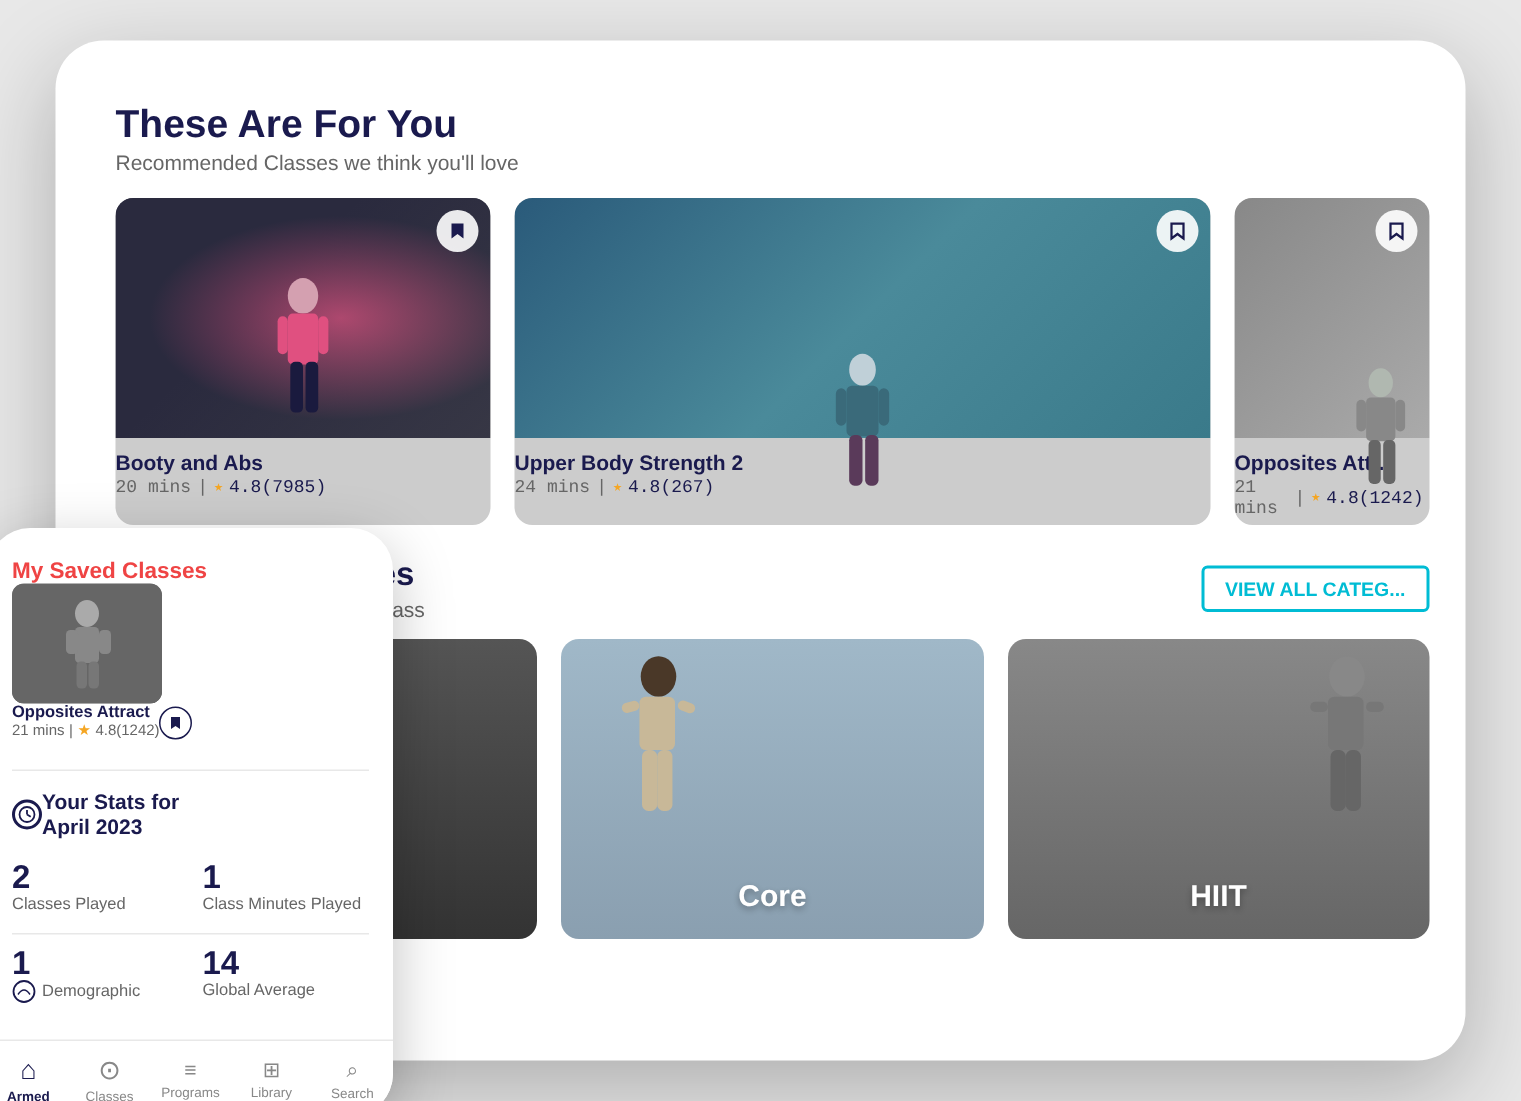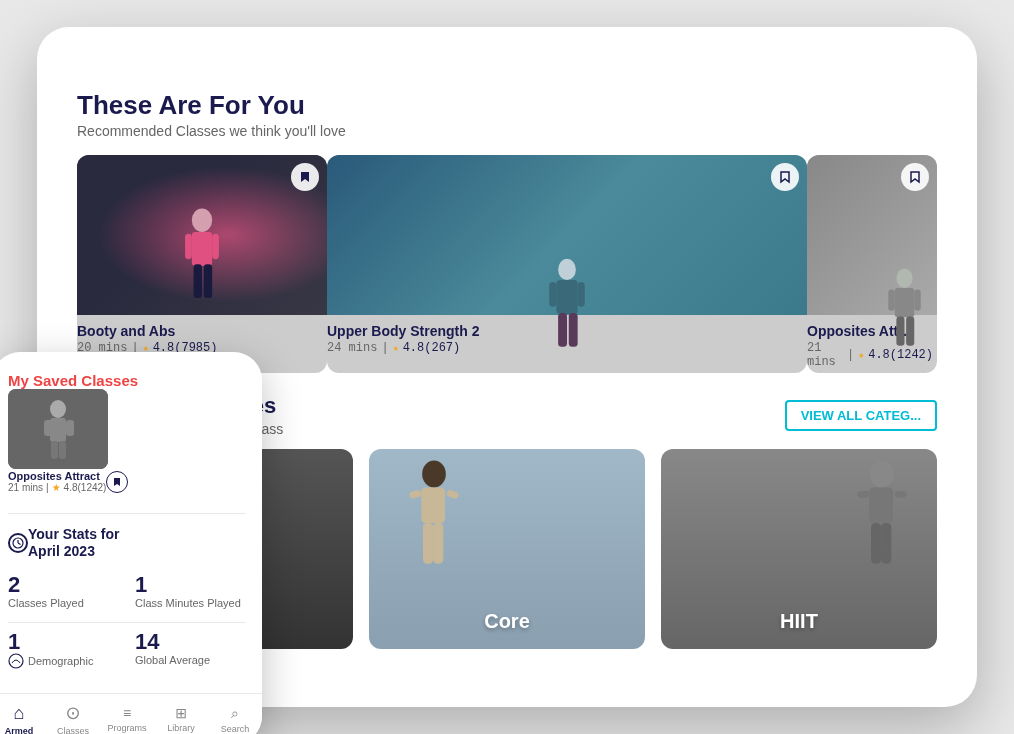--- a/index.html
+++ b/index.html
@@ -29,23 +29,22 @@
       border-radius: 32px;
       box-shadow: 0 20px 60px rgba(0,0,0,0.25);
       overflow: hidden;
       position: relative;
     }
 
     .tablet-content {
       width: 100%;
       height: 100%;
       overflow: hidden;
-      padding: 40px 40px 0 40px;
+      padding: 40px 24px 0 40px;
       position: relative;
-      margin-top: 23px;
     }
 
     
     .section-header {
       margin-bottom: 8px;
     }
 
     .section-title {
       font-size: 26px;
       font-weight: 700;
@@ -54,21 +53,21 @@
 
     .section-subtitle {
       font-size: 14px;
       color: #666;
       margin-top: 2px;
     }
 
     
     .cards-row {
       display: flex;
-      gap: 0;
+      gap: 16px;
       margin-top: 16px;
       margin-bottom: 0;
     }
 
     .class-card {
       flex: 1;
       border-radius: 12px;
       overflow: hidden;
       position: relative;
       background: #ccc;

